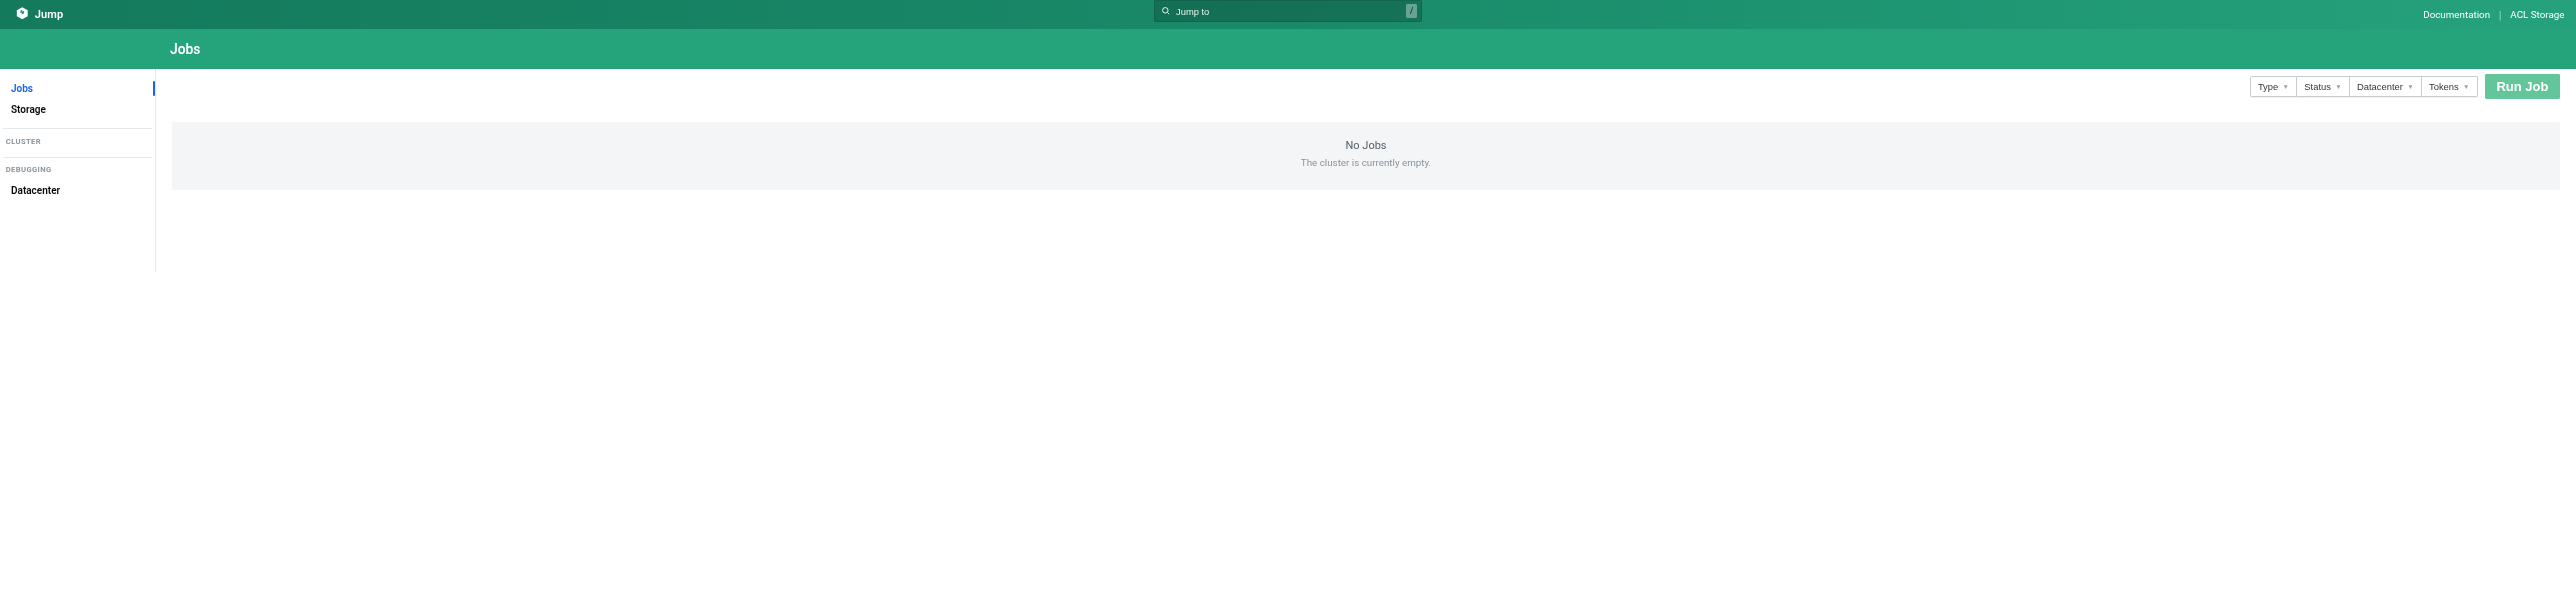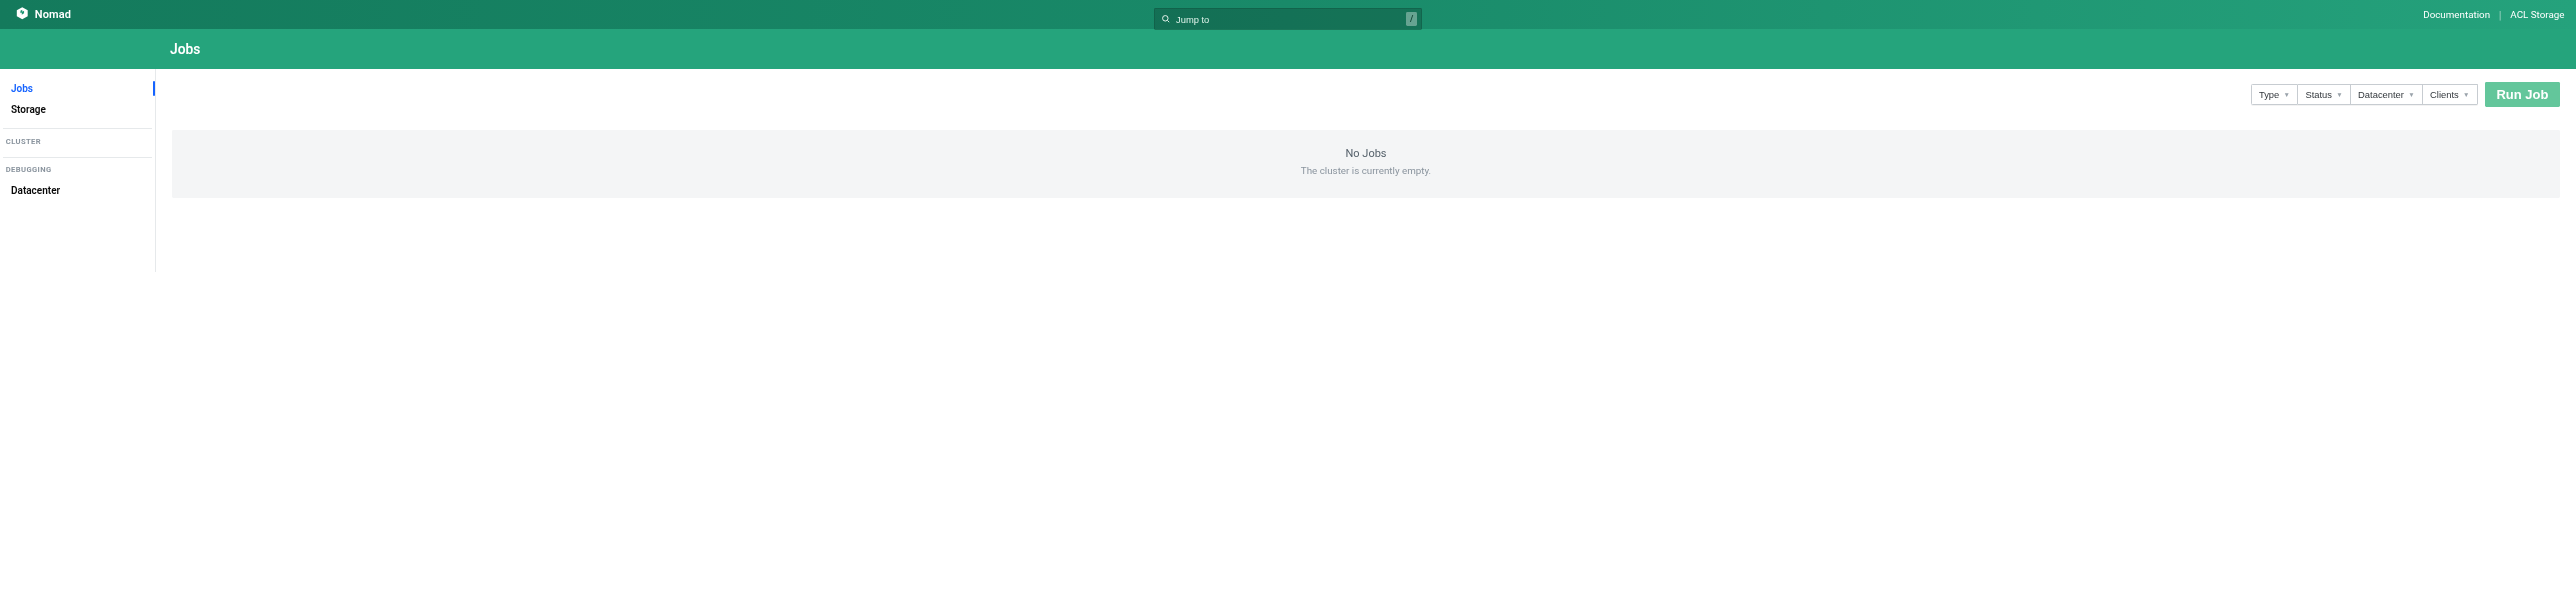--- a/index.html
+++ b/index.html
@@ -17,21 +17,21 @@
     position: relative;
   }
   .brand { display: flex; align-items: center; gap: 5.8px; }
   .brand svg { width: 14.5px; height: 14.5px; }
   .brand-name { color: #fff; font-weight: 600; font-size: 11px; letter-spacing: 0.1px; }
 
   .search-wrap {
     position: absolute;
     left: 50%;
     transform: translateX(-50%);
-    top: 8px;
+    top: 0;
     width: 268px;
     height: 22px;
     background: rgba(0,0,0,0.18);
     border: 0.7px solid rgba(0,0,0,0.12);
     border-radius: 1.4px;
     display: flex;
     align-items: center;
     padding-left: 5.8px;
   }
   .search-icon { color: #e8f5ef; display: flex; }
@@ -97,21 +97,21 @@
     font-size: 7.6px;
     letter-spacing: 0.4px;
     color: #8a949e;
     padding: 0 2.9px 2.9px;
     margin: 8.7px 2.9px 2.9px;
     border-top: 0.7px solid #e6e9eb;
     padding-top: 7.2px;
     font-weight: 700;
   }
 
-  .main { flex: 1; padding: 13px 16px; }
+  .main { flex: 1; padding: 5px 16px; }
   .toolbar { display: flex; justify-content: flex-end; gap: 0; align-items: center; margin-bottom: 23px; }
   .filter-group { display: flex; border-radius: 1.4px; box-shadow: 0 0.7px 0.7px rgba(0,0,0,.05); margin-right: 7.2px; }
   .filter-btn {
     display: flex; align-items: center; gap: 4.3px;
     background: #fff;
     border: 0.7px solid #c7ccd1;
     padding: 4.3px 7.2px;
     font-size: 9.4px;
     color: #33383d;
     cursor: pointer;
@@ -145,21 +145,21 @@
 <body>
 
 <div class="topnav">
   <div class="brand">
     <span>
       <svg viewBox="0 0 24 24" fill="none">
           <path d="M12 2 21 7v10l-9 5-9-5V7l9-5Z" fill="#fff"></path>
           <path d="M12 6.2 9 8v4.1l2.2-1.2v3.5L15 12V8l-3 1.7V6.2Z" fill="#1c9572"></path>
         </svg>
     </span>
-    <span class="brand-name">Nomad</span>
+    <span class="brand-name">Jump</span>
   </div>
 
   <div class="search-wrap">
     <span class="search-icon">
       <svg width="9.4" height="9.4" viewBox="0 0 24 24" stroke="currentColor" stroke-width="2.5" fill="none">
           <circle cx="11" cy="11" r="7"></circle>
           <line x1="21" y1="21" x2="16.5" y2="16.5"></line>
         </svg>
     </span>
     <input class="search-input" type="text" placeholder="Jump to" style="">
@@ -199,21 +199,21 @@
         </button>
         <button class="filter-btn">
           <span>Status</span>
           <span class="caret">▼</span>
         </button>
         <button class="filter-btn">
           <span>Datacenter</span>
           <span class="caret">▼</span>
         </button>
         <button class="filter-btn">
-          <span>Clients</span>
+          <span>Tokens</span>
           <span class="caret">▼</span>
         </button>
       </div>
       <button class="run-btn">
         <span>Run Job</span>
       </button>
     </div>
 
     <div class="empty">
       <div class="empty-title">No Jobs</div>

